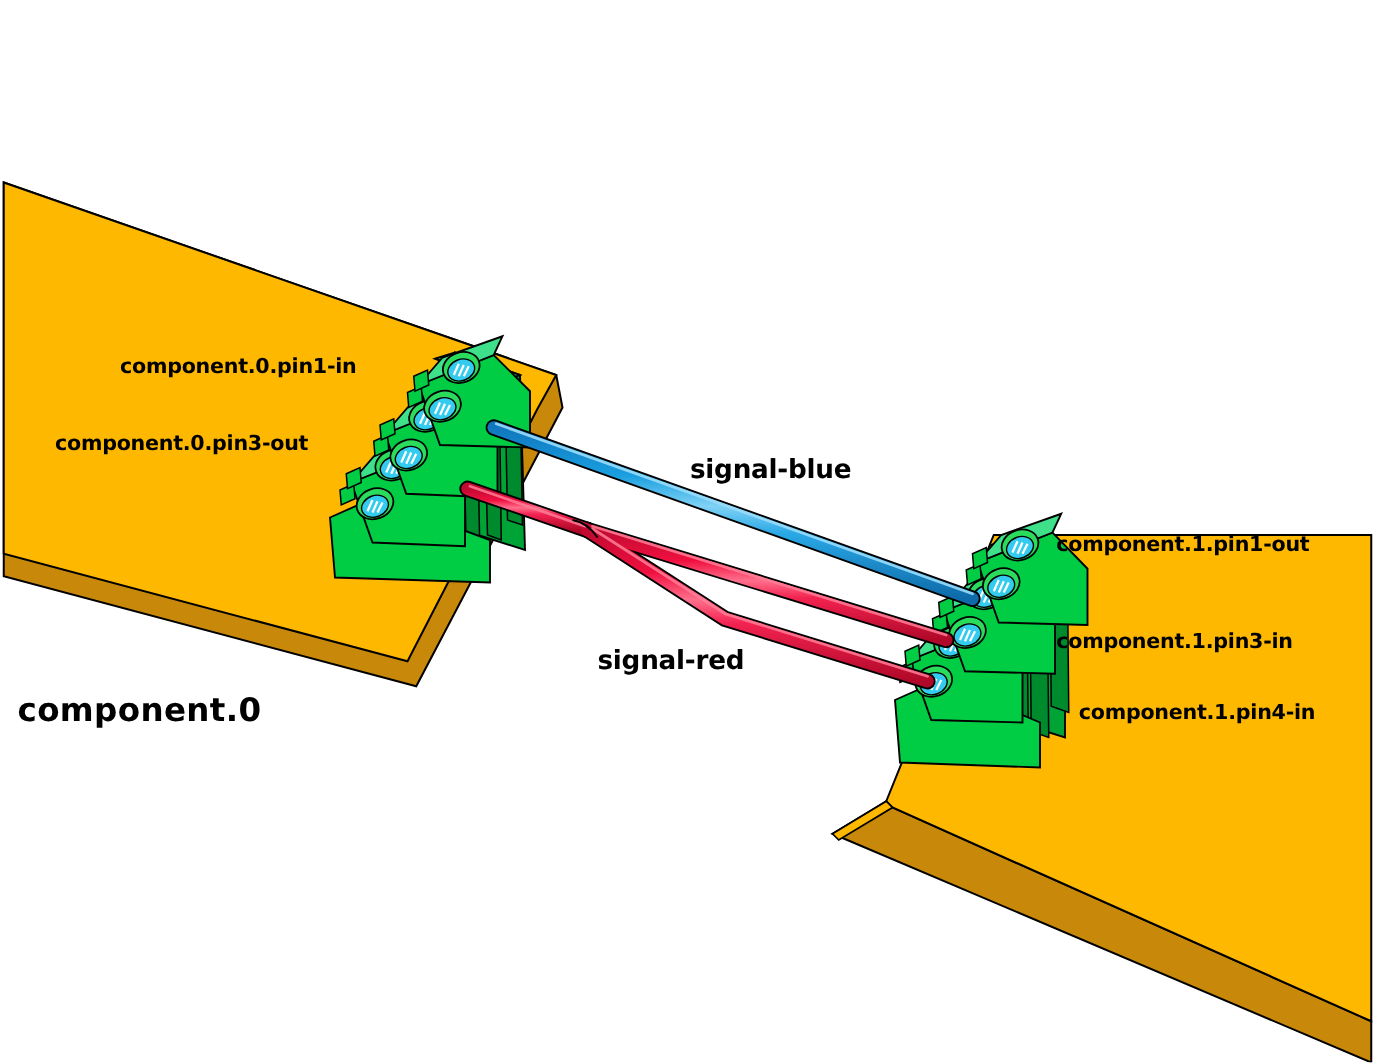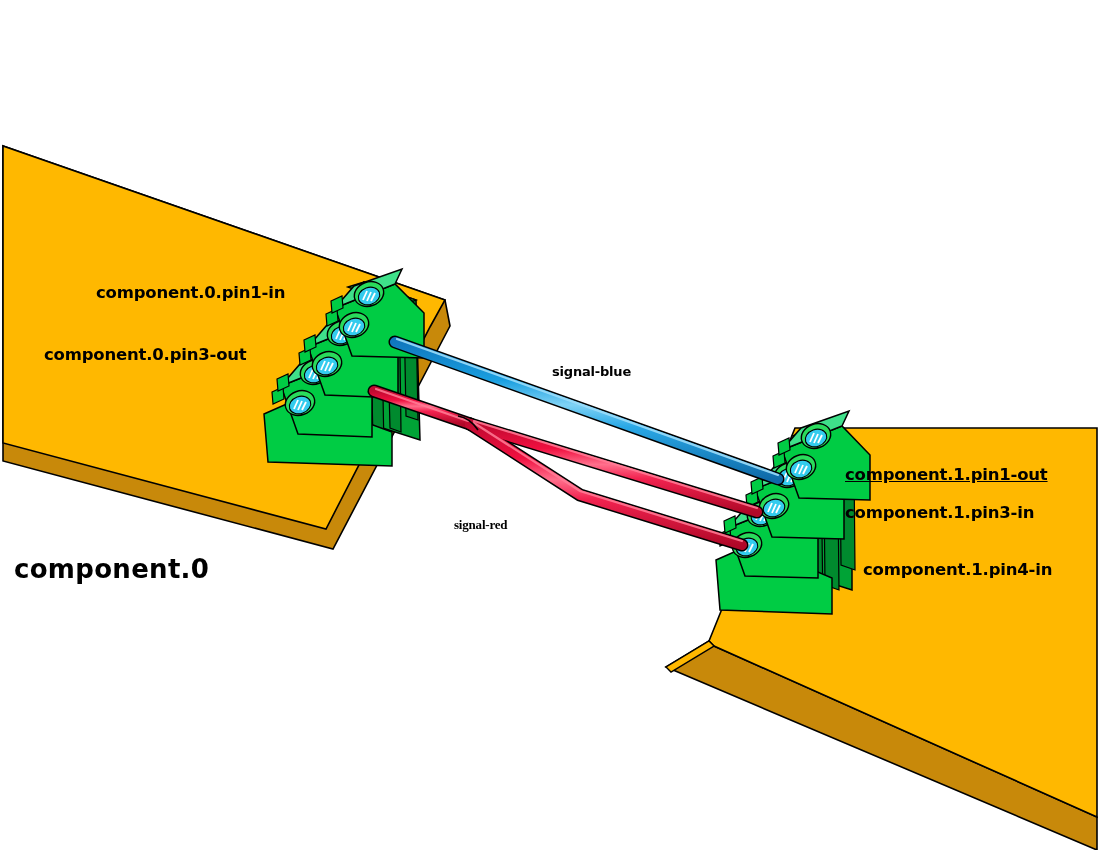--- a/index.html
+++ b/index.html
@@ -4,21 +4,21 @@
 <title>Component Wiring Diagram</title>
 <style>
   html,body{margin:0;padding:0;background:#ffffff;}
   body{width:1100px;height:850px;overflow:hidden;
        font-family:"DejaVu Sans","Liberation Sans",sans-serif;}
   #stage{position:relative;width:1100px;height:850px;background:#ffffff;padding-left:21px;}
   #scene{position:absolute;left:0;top:0;width:1100px;height:850px;}
   .lbl{position:absolute;font-family:"DejaVu Sans","Liberation Sans",sans-serif;
        font-weight:bold;color:#000000;white-space:nowrap;line-height:1;}
   .pin-lbl{font-size:16.5px;letter-spacing:-0.2px;}
-  .sig-lbl{font-size:13px;letter-spacing:-0.2px;}
+  .sig-lbl{font-size:21px;letter-spacing:-0.2px;}
   .comp-lbl{font-size:26px;letter-spacing:0.3px;}
 </style>
 </head>
 <body>
 
 <div id="stage">
 
   <svg id="scene" viewBox="0 0 1100 850">
     <defs>
       <linearGradient id="gBlue" x1="0" y1="0" x2="0" y2="1">
@@ -222,26 +222,26 @@
       <path d="M 395,342 L 778,479" fill="none" stroke="#000000" stroke-width="13" stroke-linecap="round"></path>
       <path d="M 395,342 L 778,479" fill="none" stroke="url(#gBlue)" stroke-width="10" stroke-linecap="round"></path>
       <path d="M 397,339 L 778,475" fill="none" stroke="#9BDCF8" stroke-width="2.2" stroke-linecap="round" opacity="0.9"></path>
     </g>
   </svg>
 
   <div class="lbl pin-lbl" style="left:96px;top:285px;">component.0.pin1-in</div>
 
   <div class="lbl pin-lbl" style="left:44px;top:347px;text-align:right;">component.0.pin3-out</div>
 
-  <div class="lbl pin-lbl" style="left:845px;top:467px;text-decoration:underline;">component.1.pin1-out</div>
+  <div class="lbl pin-lbl" style="left:845px;top:428px;">component.1.pin1-out</div>
 
   <div class="lbl pin-lbl" style="left:845px;top:505px;">component.1.pin3-in</div>
 
   <div class="lbl pin-lbl" style="left:827px;top:562px;margin-left:36px;">component.1.pin4-in</div>
 
   <div class="lbl sig-lbl" style="left:552px;top:365px;">signal-blue</div>
 
-  <div class="lbl sig-lbl" style="left:454px;top:518px;font-family:Liberation Serif, serif;">signal-red</div>
+  <div class="lbl sig-lbl" style="left:478px;top:518px;">signal-red</div>
 
   <div class="lbl comp-lbl" style="left:14px;top:556px;">component.0</div>
 
 
 </div>
 
 </body></html>

